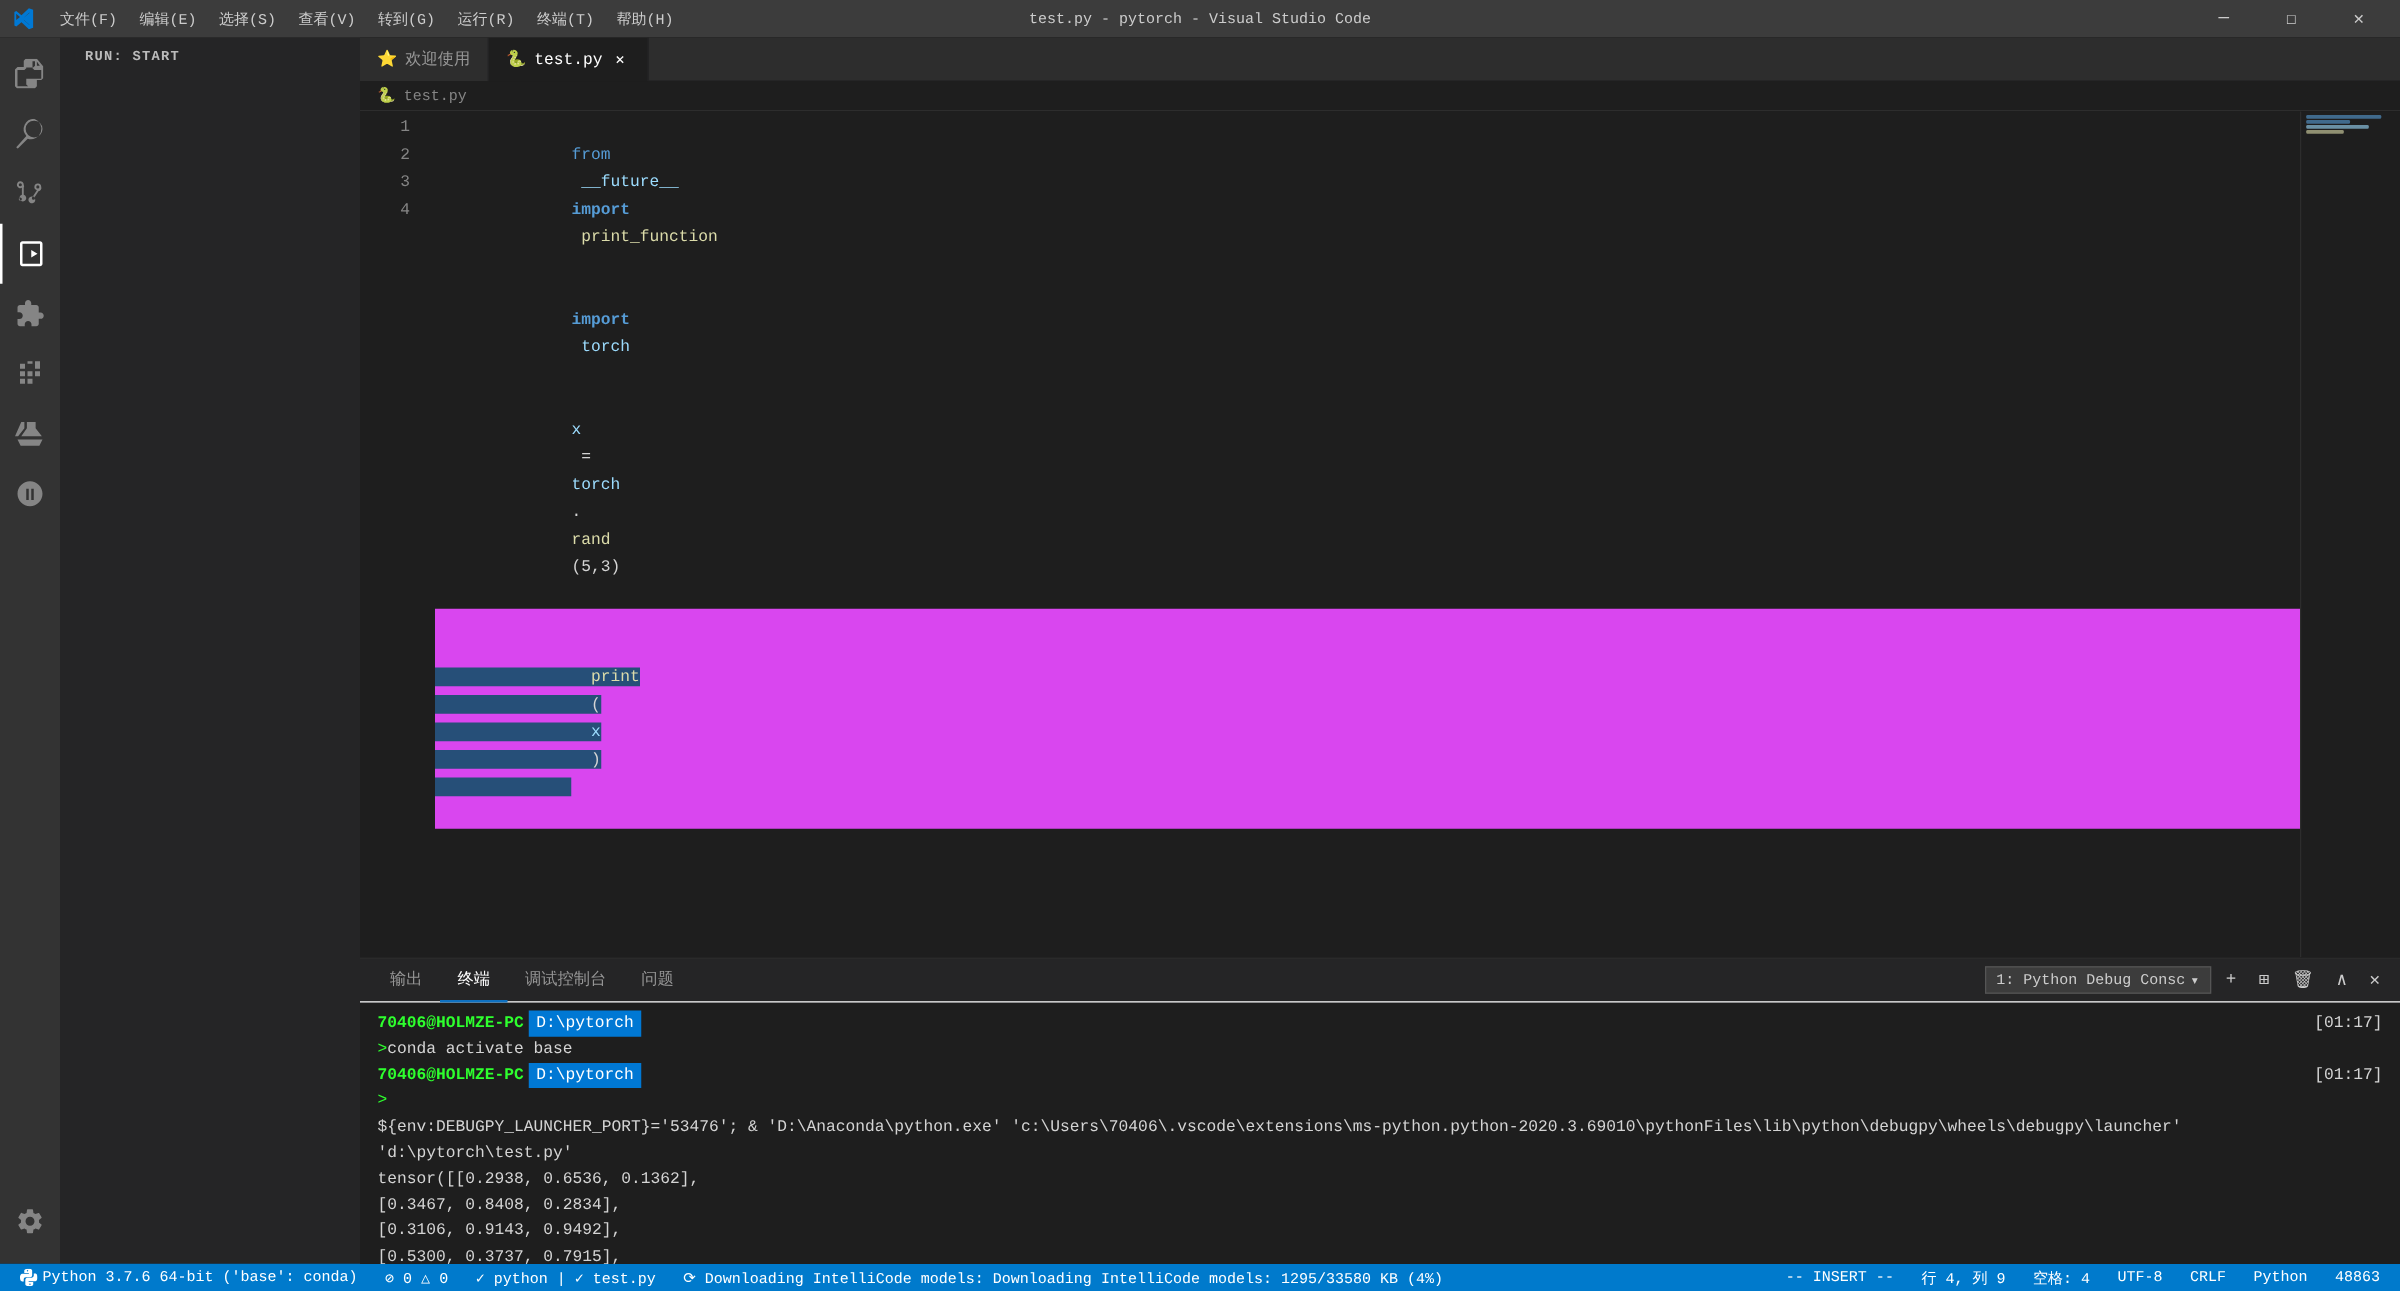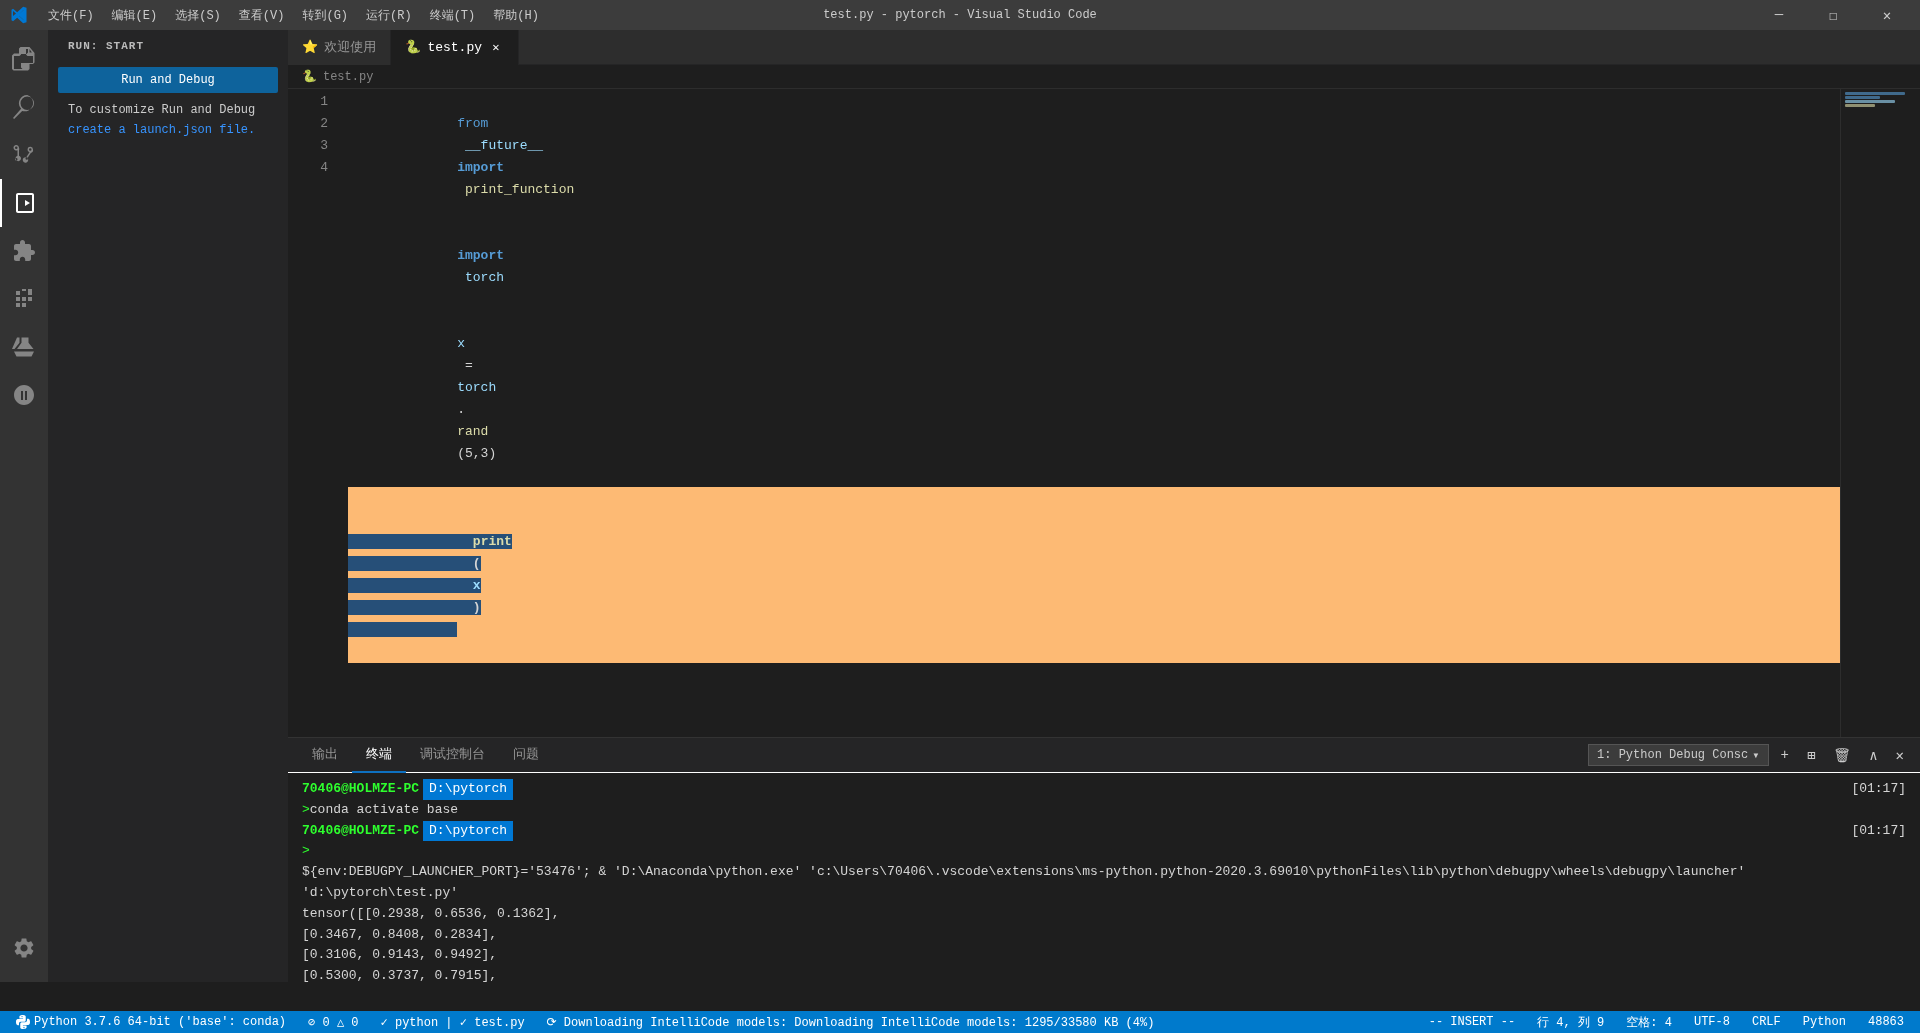--- a/index.html
+++ b/index.html
@@ -63,21 +63,20 @@
       width: 18px;
       height: 18px;
       margin-right: 4px;
     }
 
     
     .app-container {
       display: flex;
       flex-direction: column;
       height: calc(1033px - 30px);
-      gap: 29px;
     }
 
     .main-area {
       display: flex;
       flex: 1;
       overflow: hidden;
     }
 
     
     .activity-bar {
@@ -255,22 +254,21 @@
       flex: 1;
       padding-left: 10px;
       padding-top: 2px;
     }
     .code-line {
       line-height: 22px;
       white-space: pre;
       font-size: 13px;
     }
     .code-line.active-line {
-      background: #fdba74;
-      font-weight: bold;
+      background: #d946ef;
     }
     .kw-from { color: #569cd6; }
     .kw-import { color: #569cd6; font-weight: bold; }
     .kw-future { color: #9cdcfe; }
     .kw-print-func { color: #dcdcaa; }
     .kw-torch { color: #9cdcfe; }
     .kw-print { color: #dcdcaa; }
     .kw-rand { color: #dcdcaa; }
     .kw-x { color: #9cdcfe; }
     .minimap {
@@ -509,25 +507,20 @@
         <div class="activity-item">
           <svg class="icon-lg" viewBox="0 0 24 24">
             <path fill="currentColor" d="M19.14 12.94c.04-.3.06-.61.06-.94 0-.32-.02-.64-.07-.94l2.03-1.58c.18-.14.23-.41.12-.61l-1.92-3.32c-.12-.22-.37-.29-.59-.22l-2.39.96c-.5-.38-1.03-.7-1.62-.94l-.36-2.54c-.04-.24-.24-.41-.48-.41h-3.84c-.24 0-.43.17-.47.41l-.36 2.54c-.59.24-1.13.57-1.62.94l-2.39-.96c-.22-.08-.47 0-.59.22L2.74 8.87c-.12.21-.08.47.12.61l2.03 1.58c-.05.3-.09.63-.09.94s.02.64.07.94l-2.03 1.58c-.18.14-.23.41-.12.61l1.92 3.32c.12.22.37.29.59.22l2.39-.96c.5.38 1.03.7 1.62.94l.36 2.54c.05.24.24.41.48.41h3.84c.24 0 .44-.17.47-.41l.36-2.54c.59-.24 1.13-.56 1.62-.94l2.39.96c.22.08.47 0 .59-.22l1.92-3.32c.12-.22.07-.47-.12-.61l-2.01-1.58zM12 15.6c-1.98 0-3.6-1.62-3.6-3.6s1.62-3.6 3.6-3.6 3.6 1.62 3.6 3.6-1.62 3.6-3.6 3.6z"></path>
           </svg>
         </div>
       </div>
     </div>
 
     <div class="sidebar">
       <div class="sidebar-header">RUN: START</div>
-      <div class="run-debug-section">
-        <button class="run-debug-btn">Run and Debug</button>
-        <div class="sidebar-text">To customize Run and Debug</div>
-        <div class="sidebar-link">create a launch.json file.</div>
-      </div>
     </div>
 
     <div class="editor-area">
 
       <div class="tab-bar">
         <div class="tab-welcome">
           <span>⭐</span>
           <span>欢迎使用</span>
         </div>
         <div class="tab-file">

